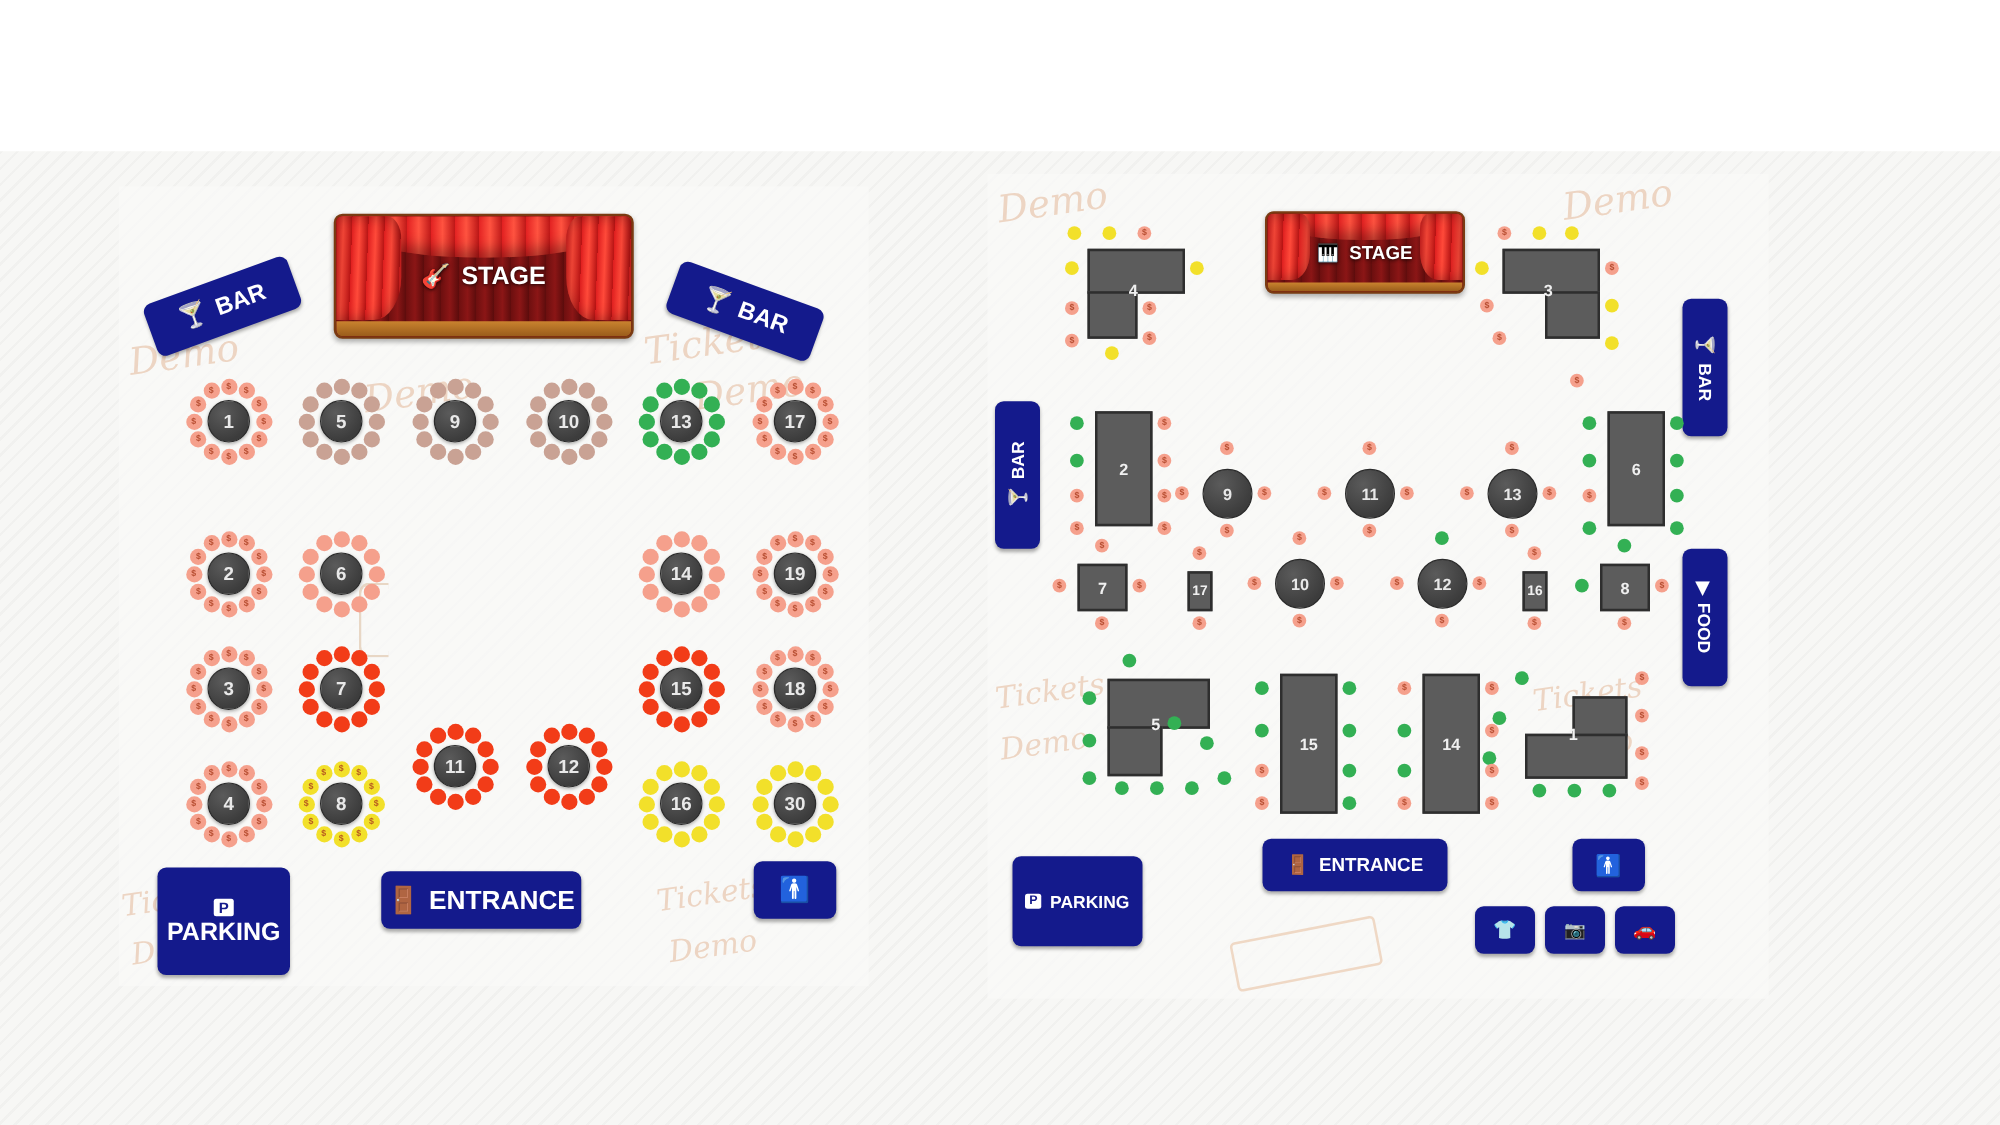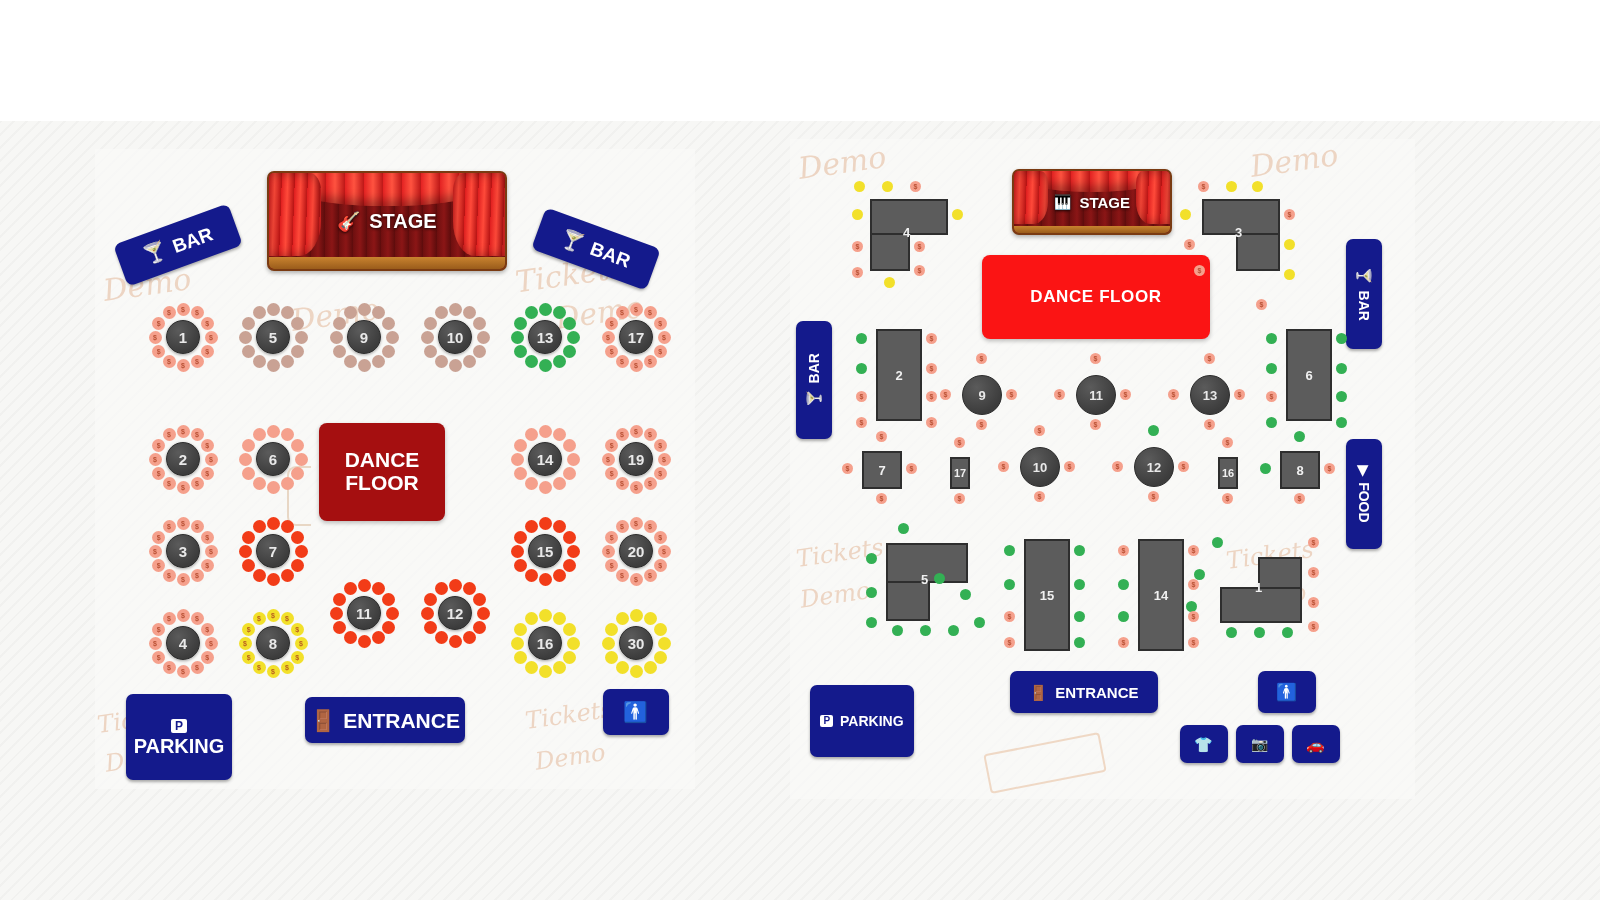--- a/index.html
+++ b/index.html
@@ -240,26 +240,20 @@
       <div class="sign" style="left:22px; top:74px; width:122px; height:44px; transform:rotate(-20deg); font-size:19px;">
         <span class="glyph">🍸</span>
         <span class="txt">BAR</span>
       </div>
       <div class="sign" style="left:440px; top:78px; width:122px; height:44px; transform:rotate(20deg); font-size:19px;">
         <span class="glyph">🍸</span>
         <span class="txt">BAR</span>
       </div>
 
       <div class="dance-bracket" style="left:192px; top:317px; width:24px; height:60px;"></div>
-      <div class="dance dark" style="left:224px; top:274px; width:126px; height:98px;">
-        <div>
-          <div>DANCE</div>
-          <div>FLOOR</div>
-        </div>
-      </div>
 
       <div id="left-tables">
           <div class="rtable" style="left: 52px; top: 152px; width: 72px; height: 72px;">
             <div class="seat" style="left: 29.5px; top: 1.5px; width: 13px; height: 13px; background: rgb(245, 160, 140);">$</div>
             <div class="seat" style="left: 43.5px; top: 5.25129px; width: 13px; height: 13px; background: rgb(245, 160, 140);">$</div>
             <div class="seat" style="left: 53.7487px; top: 15.5px; width: 13px; height: 13px; background: rgb(245, 160, 140);">$</div>
             <div class="seat" style="left: 57.5px; top: 29.5px; width: 13px; height: 13px; background: rgb(245, 160, 140);">$</div>
             <div class="seat" style="left: 53.7487px; top: 43.5px; width: 13px; height: 13px; background: rgb(245, 160, 140);">$</div>
             <div class="seat" style="left: 43.5px; top: 53.7487px; width: 13px; height: 13px; background: rgb(245, 160, 140);">$</div>
             <div class="seat" style="left: 29.5px; top: 57.5px; width: 13px; height: 13px; background: rgb(245, 160, 140);">$</div>
@@ -531,21 +525,21 @@
             <div class="seat" style="left: 53.7487px; top: 15.5px; width: 13px; height: 13px; background: rgb(245, 160, 140);">$</div>
             <div class="seat" style="left: 57.5px; top: 29.5px; width: 13px; height: 13px; background: rgb(245, 160, 140);">$</div>
             <div class="seat" style="left: 53.7487px; top: 43.5px; width: 13px; height: 13px; background: rgb(245, 160, 140);">$</div>
             <div class="seat" style="left: 43.5px; top: 53.7487px; width: 13px; height: 13px; background: rgb(245, 160, 140);">$</div>
             <div class="seat" style="left: 29.5px; top: 57.5px; width: 13px; height: 13px; background: rgb(245, 160, 140);">$</div>
             <div class="seat" style="left: 15.5px; top: 53.7487px; width: 13px; height: 13px; background: rgb(245, 160, 140);">$</div>
             <div class="seat" style="left: 5.25129px; top: 43.5px; width: 13px; height: 13px; background: rgb(245, 160, 140);">$</div>
             <div class="seat" style="left: 1.5px; top: 29.5px; width: 13px; height: 13px; background: rgb(245, 160, 140);">$</div>
             <div class="seat" style="left: 5.25129px; top: 15.5px; width: 13px; height: 13px; background: rgb(245, 160, 140);">$</div>
             <div class="seat" style="left: 15.5px; top: 5.25129px; width: 13px; height: 13px; background: rgb(245, 160, 140);">$</div>
-            <div class="disc" style="width: 34px; height: 34px; font-size: 15px;">20</div>
+            <div class="disc" style="width: 34px; height: 34px; font-size: 15px;">18</div>
           </div>
           <div class="rtable" style="left: 505px; top: 458px; width: 72px; height: 72px;">
             <div class="seat" style="left: 29.5px; top: 1.5px; width: 13px; height: 13px; background: rgb(242, 224, 42);"></div>
             <div class="seat" style="left: 43.5px; top: 5.25129px; width: 13px; height: 13px; background: rgb(242, 224, 42);"></div>
             <div class="seat" style="left: 53.7487px; top: 15.5px; width: 13px; height: 13px; background: rgb(242, 224, 42);"></div>
             <div class="seat" style="left: 57.5px; top: 29.5px; width: 13px; height: 13px; background: rgb(242, 224, 42);"></div>
             <div class="seat" style="left: 53.7487px; top: 43.5px; width: 13px; height: 13px; background: rgb(242, 224, 42);"></div>
             <div class="seat" style="left: 43.5px; top: 53.7487px; width: 13px; height: 13px; background: rgb(242, 224, 42);"></div>
             <div class="seat" style="left: 29.5px; top: 57.5px; width: 13px; height: 13px; background: rgb(242, 224, 42);"></div>
             <div class="seat" style="left: 15.5px; top: 53.7487px; width: 13px; height: 13px; background: rgb(242, 224, 42);"></div>
@@ -585,23 +579,20 @@
         <div class="curtain-top"></div>
         <div class="curtain-side l"></div>
         <div class="curtain-side r"></div>
         <div class="stage-floor"></div>
         <div class="stage-label" style="font-size:15px;">
           <span class="glyph" style="font-size:14px;">🎹</span>
           <span>STAGE</span>
         </div>
       </div>
 
-      <div class="dance bright" style="left:192px; top:116px; width:228px; height:84px;">
-        <span>DANCE FLOOR</span>
-      </div>
 
       <div class="sign vert" style="left:6px; top:182px; width:36px; height:118px;">
         <div class="inner" style="transform:rotate(-90deg); font-size:14px;">
           <span class="glyph">🍸</span>
           <span class="txt">BAR</span>
         </div>
       </div>
       <div class="sign vert" style="left:556px; top:100px; width:36px; height:110px;">
         <div class="inner" style="transform:rotate(90deg); font-size:14px;">
           <span class="glyph">🍸</span>

